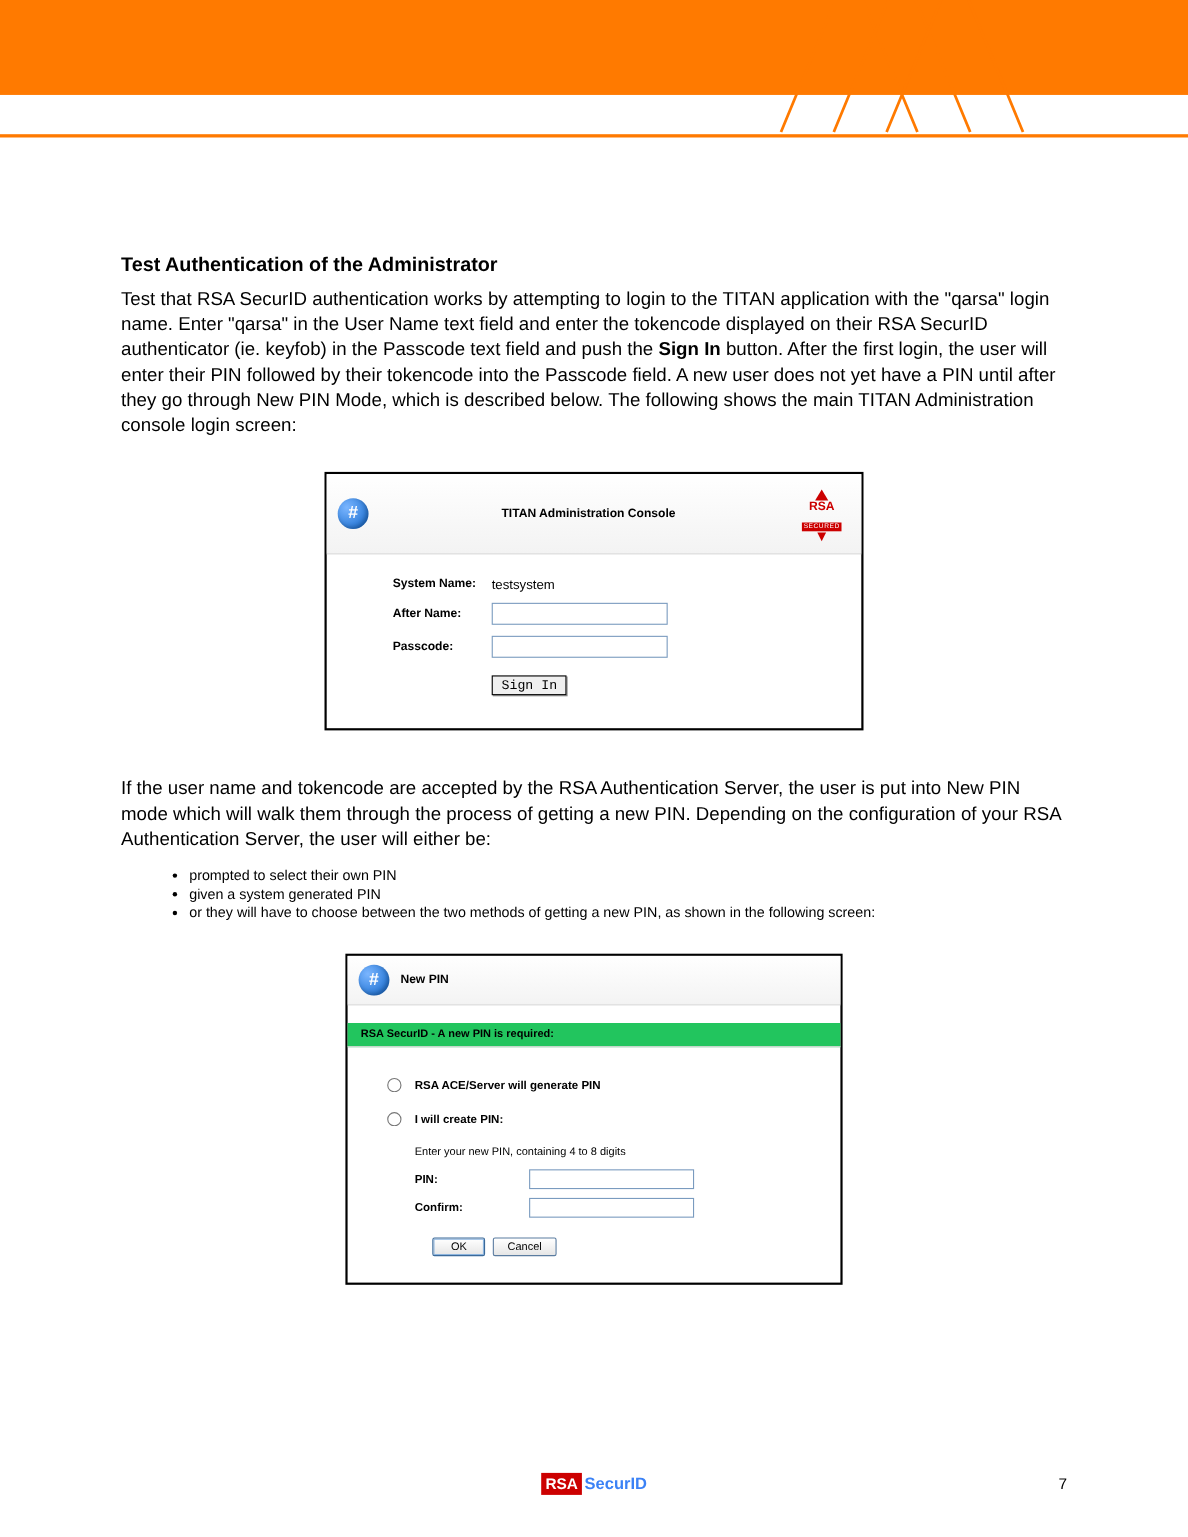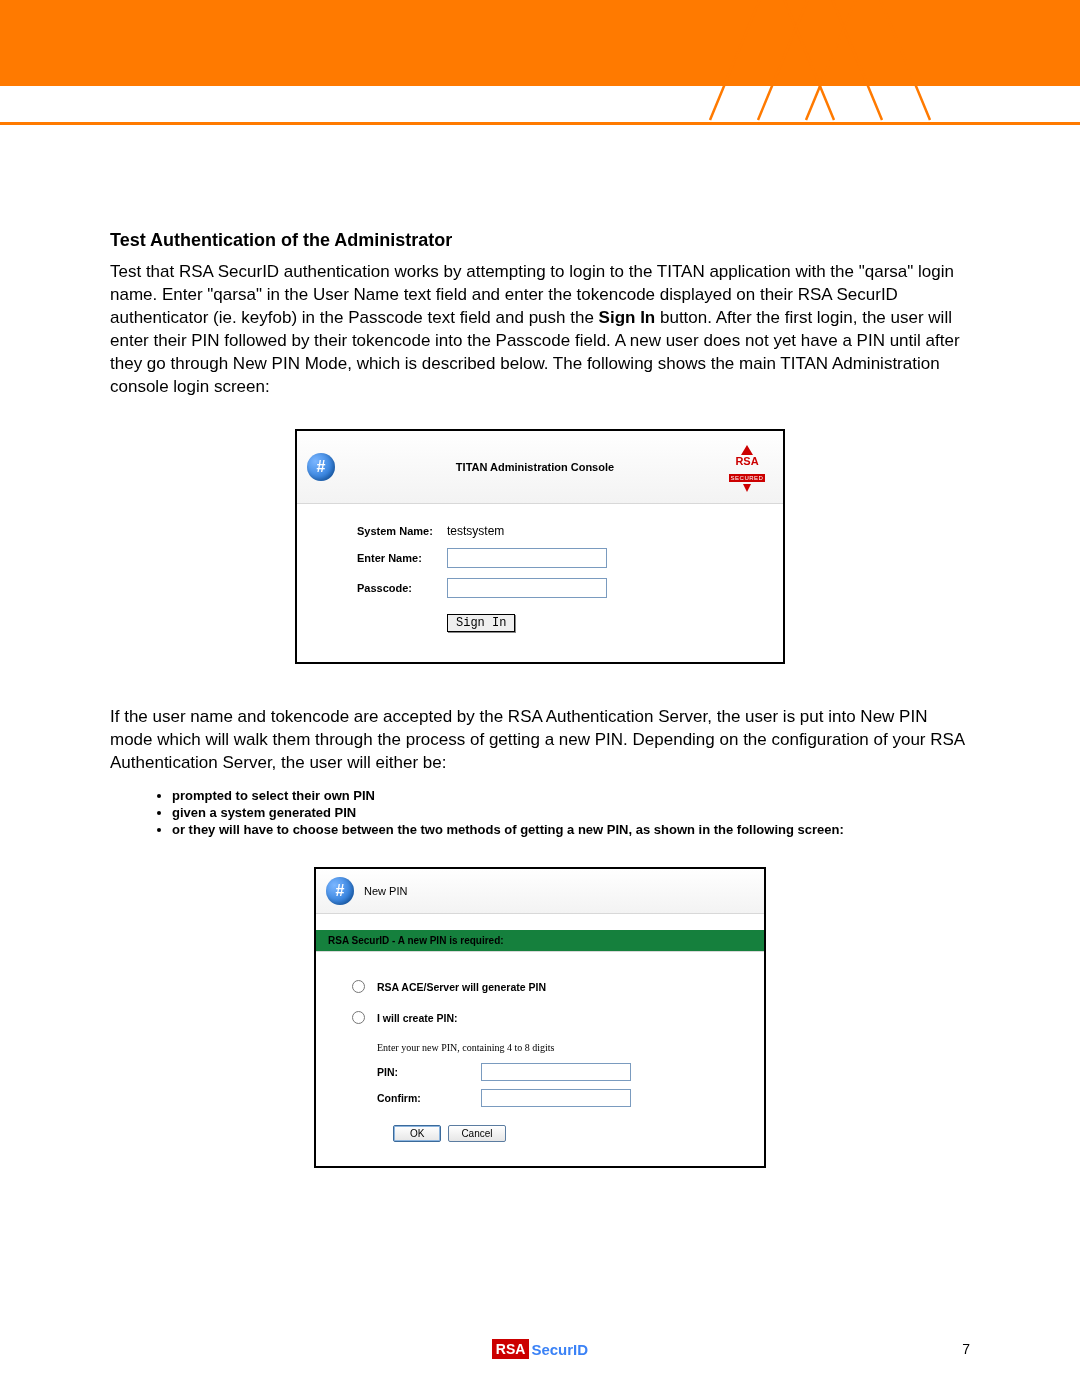--- a/index.html
+++ b/index.html
@@ -149,54 +149,54 @@
     padding: 1px 8px;
     margin-left: 120px;
     margin-top: 6px;
     box-shadow: 1px 1px 0 #888;
   }
   .bullets {
     padding-left: 62px;
     font-size: 13px;
     margin-bottom: 30px;
   }
-  .bullets li { margin-bottom: 2px; font-weight: bold; }
+  .bullets li { margin-bottom: 2px; }
   .newpin-box { width: 452px; }
   .np-header {
     display: flex; align-items: center;
     padding: 8px 10px;
     border-bottom: 1px solid #d8d8d8;
     background: linear-gradient(#fff, #f3f3f3);
   }
   .np-title {
-    font-weight: normal;
+    font-weight: bold;
     font-family: Verdana, sans-serif;
     font-size: 11px;
   }
   .np-bar {
-    background: #15803d;
+    background: #22c55e;
     padding: 5px 12px;
     font-family: Verdana, sans-serif;
     font-size: 10px;
     font-weight: bold;
     border-bottom: 1px solid #d8d8d8;
     margin-top: 16px;
   }
   .np-body {
     padding: 28px 18px 24px 36px;
     font-family: Verdana, sans-serif;
     font-size: 10.5px;
   }
   .np-opt {
     display: flex; align-items: center;
     font-weight: bold;
     margin-bottom: 18px;
   }
   .np-opt input { margin-right: 12px; width: 13px; height: 13px; }
-  .np-info { padding-left: 25px; font-size: 10px; margin: 4px 0 10px 0; font-family: Liberation Serif, serif; }
+  .np-info { padding-left: 25px; font-size: 10px; margin: 4px 0 10px 0; }
   .np-row {
     display: flex; align-items: center; margin-bottom: 8px;
     padding-left: 25px;
     gap: 46px;
   }
   .np-row-label { width: 58px; font-weight: bold; font-size: 10.5px; }
   .np-input {
     width: 150px; height: 18px;
     border: 1px solid #7a9bbf;
   }
@@ -269,21 +269,21 @@
         <div class="sec-txt">SECURED</div>
         <div class="sw-bot"></div>
       </div>
     </div>
     <div class="login-area">
       <div class="login-row">
         <div class="login-label">System Name:</div>
         <div class="login-value">testsystem</div>
       </div>
       <div class="login-row">
-        <div class="login-label">Enter Name:</div>
+        <div class="login-label">After Name:</div>
         <input class="login-input" type="text" style="">
       </div>
       <div class="login-row">
         <div class="login-label">Passcode:</div>
         <input class="login-input" type="password" style="">
       </div>
       <button class="signin-btn">Sign In</button>
     </div>
   </div>
 

